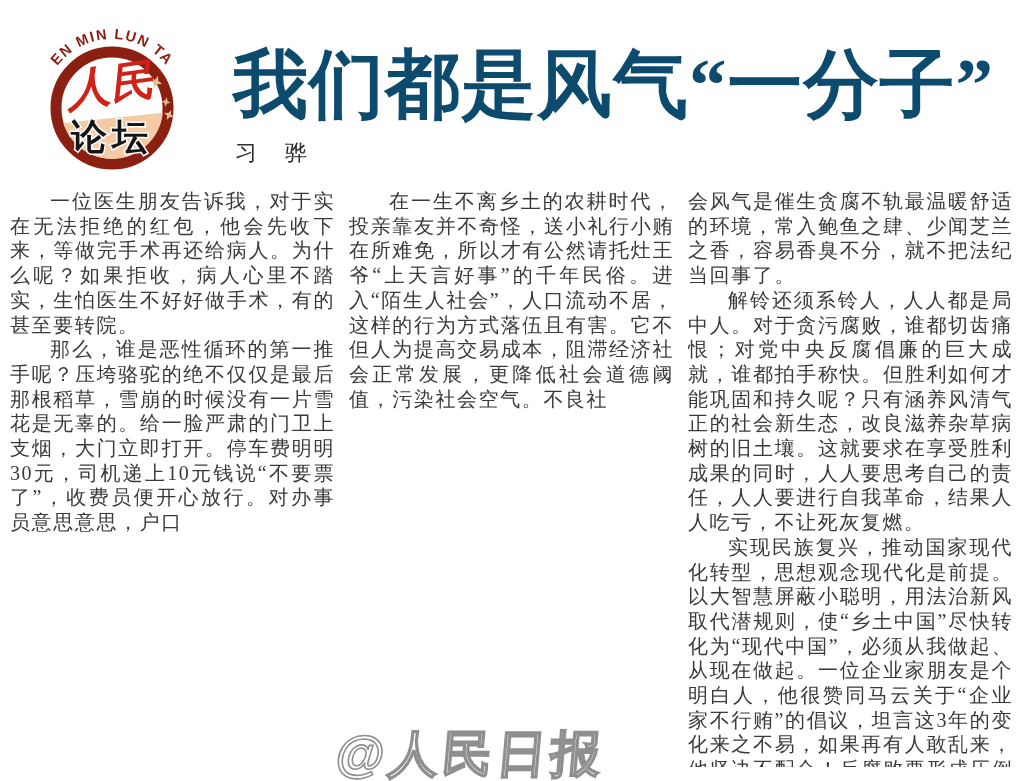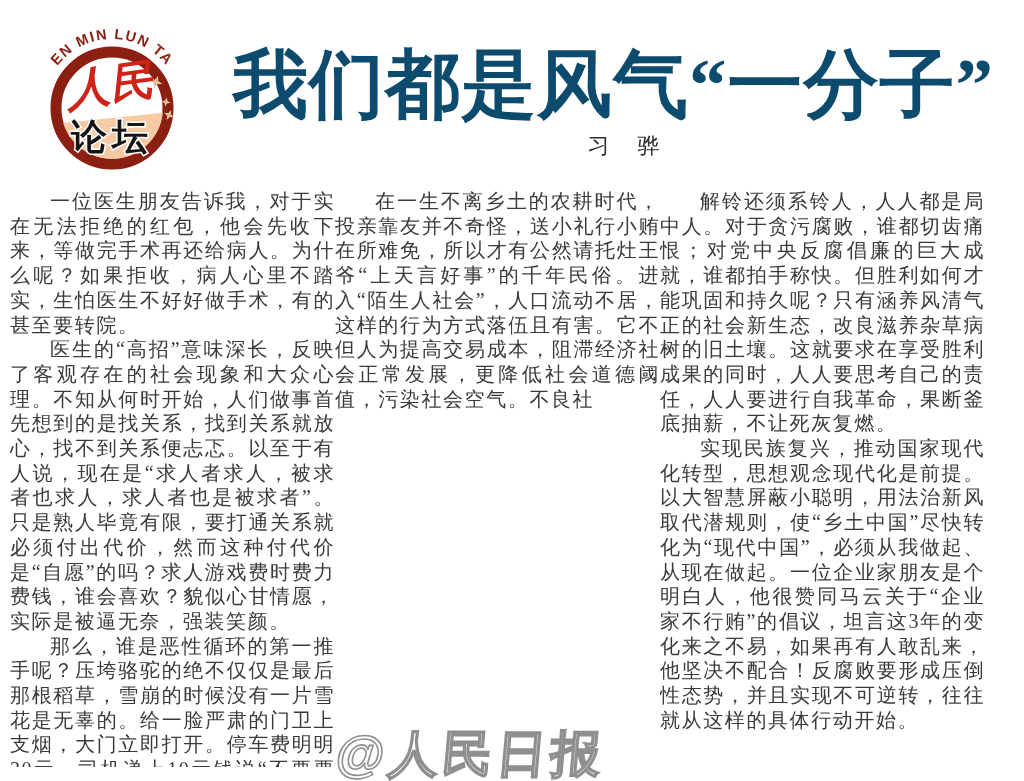--- a/index.html
+++ b/index.html
@@ -10,25 +10,25 @@
   
   .logo{position:absolute;left:28px;top:18px;width:168px;height:168px;}
   
   .title{
     position:absolute;left:233px;top:44px;width:782px;
     font-family:Liberation Serif, serif;font-weight:900;
     font-size:75px;line-height:1.08;letter-spacing:1px;color:#0c4a6e;
     white-space:nowrap;
   }
   .author{
-    position:absolute;left:235px;top:131px;width:780px;text-align:center;
+    position:absolute;left:235px;top:138px;width:780px;text-align:left;
     font-size:22px;letter-spacing:3px;color:#2e2e2e;
   }
   
-  .cols{position:absolute;left:10px;top:189px;display:flex;gap:0;}
+  .cols{position:absolute;left:10px;top:189px;display:flex;gap:14px;}
   .col{width:325px;height:578px;overflow:hidden;}
   .col p{
     margin:0;text-indent:2em;text-align:justify;
     font-size:20px;line-height:24.7px;letter-spacing:1.6px;color:#3a3a3a;
   }
   .col p.noindent{text-indent:0;}
   
   .watermark{
     position:absolute;left:336px;top:729px;
     font-family:"Liberation Sans",sans-serif;font-weight:700;
@@ -73,27 +73,27 @@
 
     <text x="84" y="131" text-anchor="middle" font-size="36" font-weight="900" fill="#151515" stroke="#ffffff" stroke-width="3" paint-order="stroke" letter-spacing="5" font-family="Liberation Sans, sans-serif">论坛</text>
   </svg>
 
   <div class="title">我们都是风气“一分子”</div>
   <div class="author">习　骅</div>
 
   <div class="cols">
     <div class="col">
       <p>一位医生朋友告诉我，对于实在无法拒绝的红包，他会先收下来，等做完手术再还给病人。为什么呢？如果拒收，病人心里不踏实，生怕医生不好好做手术，有的甚至要转院。</p>
-      <p>医生的“高招”意味深长，反映了客观存在的社会现象和大众心理。不知从何时开始，人们做事首先想到的是找关系，找到关系就放心，找不到关系便忐忑。以至于有人说，现在是“求人者求人，被求者也求人，求人者也是被求者”。只是熟人毕竟有限，要打通关系就必须付出代价，然而这种付代价是“自愿”的吗？求人游戏费时费力费钱，谁会喜欢？貌似心甘情愿，实际是被逼无奈，强装笑颜。</p>
       <p>那么，谁是恶性循环的第一推手呢？压垮骆驼的绝不仅仅是最后那根稻草，雪崩的时候没有一片雪花是无辜的。给一脸严肃的门卫上支烟，大门立即打开。停车费明明30元，司机递上10元钱说“不要票了”，收费员便开心放行。对办事员意思意思，户口</p>
     </div>
     <div class="col">
       <p>在一生不离乡土的农耕时代，投亲靠友并不奇怪，送小礼行小贿在所难免，所以才有公然请托灶王爷“上天言好事”的千年民俗。进入“陌生人社会”，人口流动不居，这样的行为方式落伍且有害。它不但人为提高交易成本，阻滞经济社会正常发展，更降低社会道德阈值，污染社会空气。不良社</p>
     </div>
     <div class="col">
-      <p>解铃还须系铃人，人人都是局中人。对于贪污腐败，谁都切齿痛恨；对党中央反腐倡廉的巨大成就，谁都拍手称快。但胜利如何才能巩固和持久呢？只有涵养风清气正的社会新生态，改良滋养杂草病树的旧土壤。这就要求在享受胜利成果的同时，人人要思考自己的责任，人人要进行自我革命，果断釜底抽薪，不让死灰复燃。</p>
+      <p class="noindent">会风气是催生贪腐不轨最温暖舒适的环境，常入鲍鱼之肆、少闻芝兰之香，容易香臭不分，就不把法纪当回事了。</p>
+      <p>解铃还须系铃人，人人都是局中人。对于贪污腐败，谁都切齿痛恨；对党中央反腐倡廉的巨大成就，谁都拍手称快。但胜利如何才能巩固和持久呢？只有涵养风清气正的社会新生态，改良滋养杂草病树的旧土壤。这就要求在享受胜利成果的同时，人人要思考自己的责任，人人要进行自我革命，结果人人吃亏，不让死灰复燃。</p>
       <p>实现民族复兴，推动国家现代化转型，思想观念现代化是前提。以大智慧屏蔽小聪明，用法治新风取代潜规则，使“乡土中国”尽快转化为“现代中国”，必须从我做起、从现在做起。一位企业家朋友是个明白人，他很赞同马云关于“企业家不行贿”的倡议，坦言这3年的变化来之不易，如果再有人敢乱来，他坚决不配合！反腐败要形成压倒性态势，并且实现不可逆转，往往就从这样的具体行动开始。</p>
     </div>
   </div>
 
   <div class="watermark">@人民日报</div>
 
 </div>
 
 </body></html>

